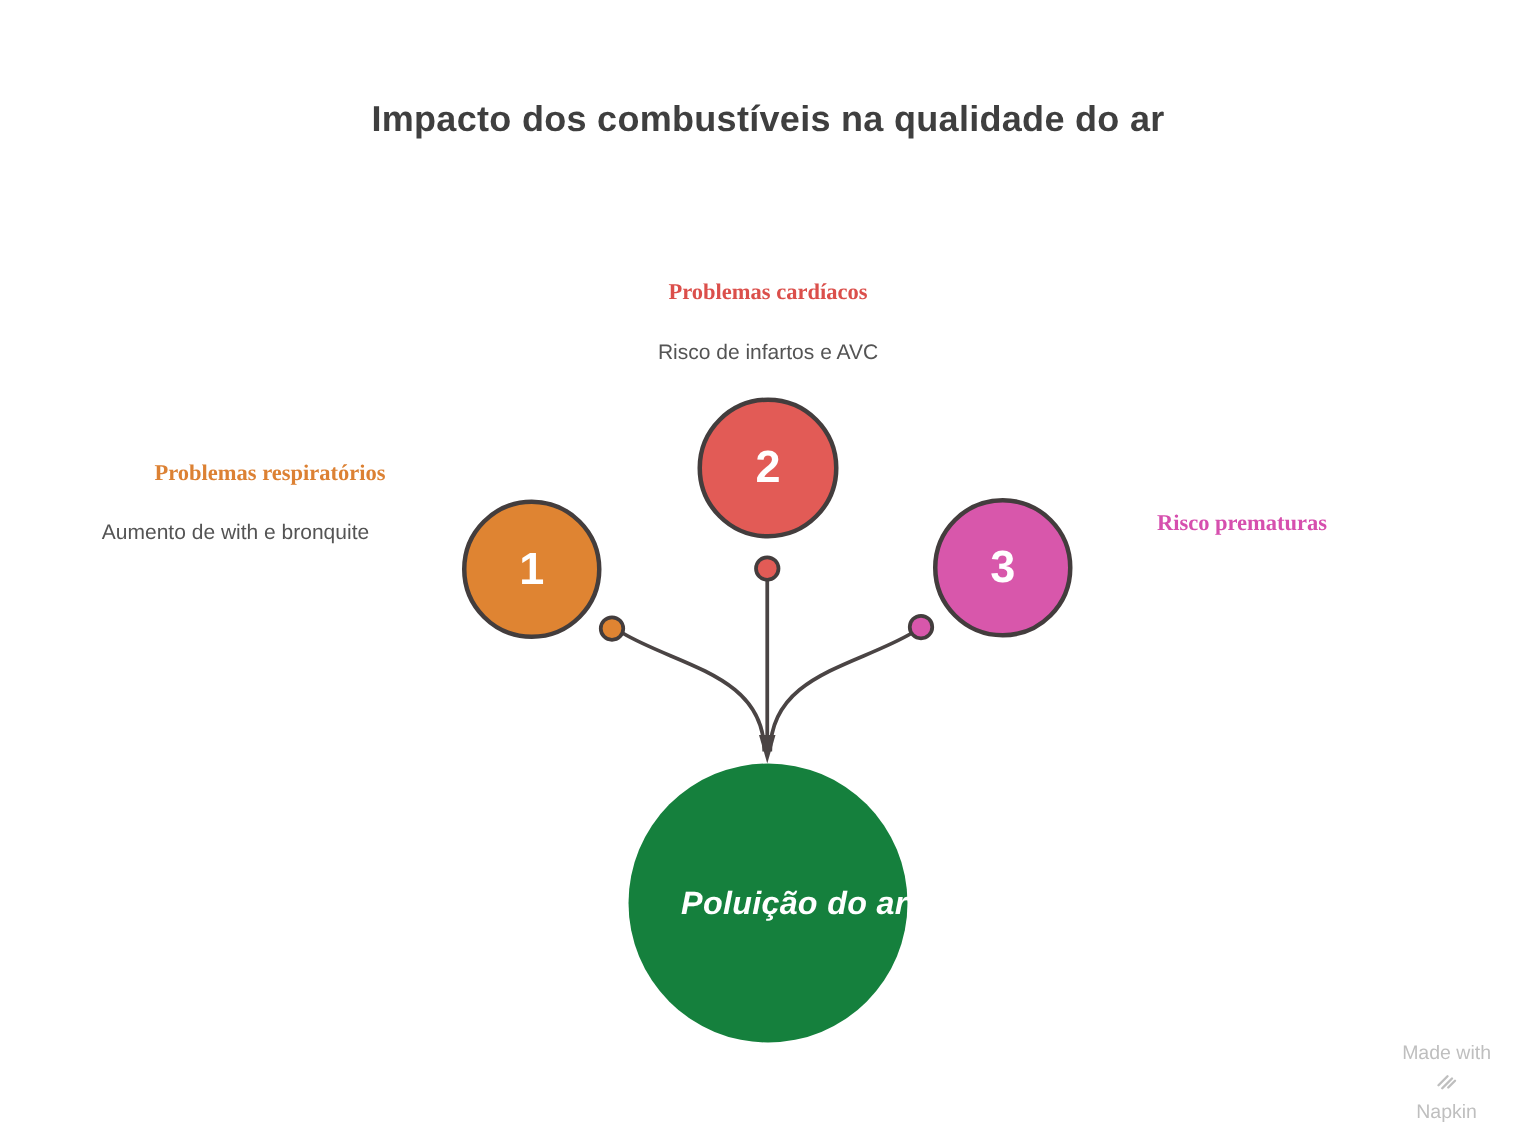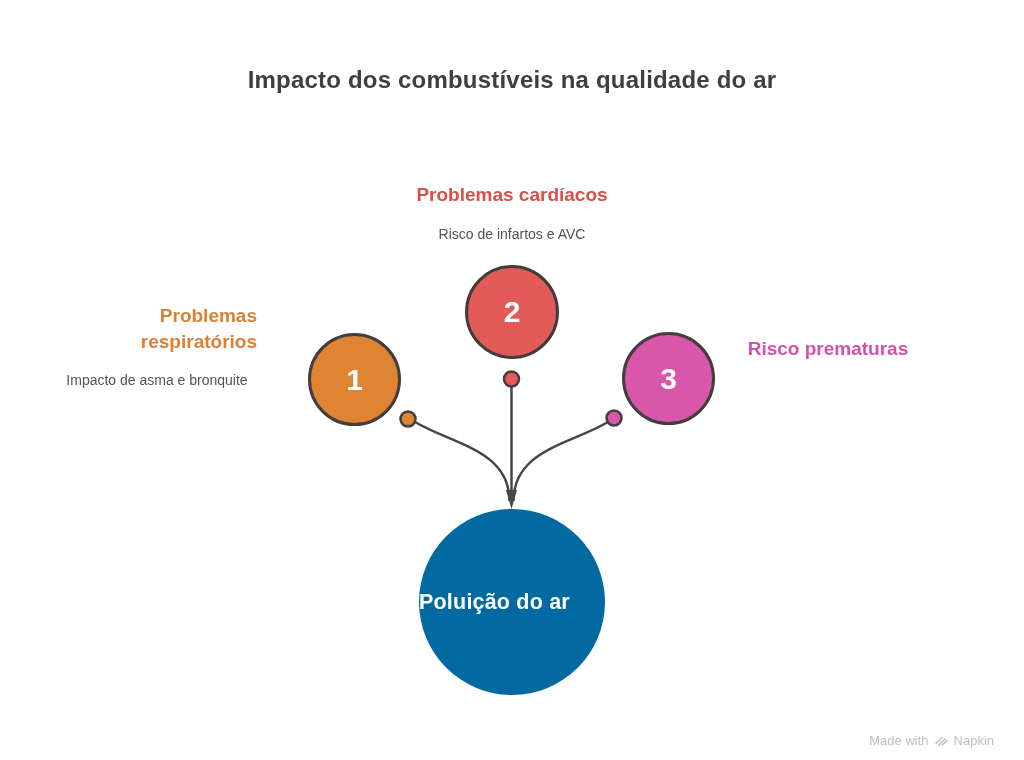--- a/index.html
+++ b/index.html
@@ -27,24 +27,25 @@
     line-height: 31px;
     font-weight: bold;
     color: #3f3f3f;
     letter-spacing: 0.2px;
   }
   .branch-text {
     position: absolute;
     text-align: center;
   }
   .branch-heading {
-    font-size: 19px;
+    font-size: 15px;
     line-height: 26px;
     font-weight: bold;
     margin: 0 0 14px 0;
+    font-family: Liberation Serif, serif;
   }
   .branch-desc {
     font-size: 14px;
     line-height: 23px;
     color: #545454;
     margin: 0;
   }
   .heading-respiratory { color: #dc8133; text-align: right; }
   .heading-cardiac     { color: #db4f4b; }
   .heading-premature   { color: #d64fae; }
@@ -70,24 +71,25 @@
   .circle-cardiac     { left: 465px; top: 253px; width: 94px; height: 94px; background: #e25b56; }
   .circle-premature   { left: 622px; top: 320px; width: 93px; height: 93px; background: #d857ab; }
 
   .center-circle {
     position: absolute;
     left: 419px;
     top: 497px;
     width: 186px;
     height: 186px;
     border-radius: 50%;
-    background: #0369a1;
+    background: #15803d;
     display: flex;
     align-items: center;
-    justify-content: flex-start;
+    justify-content: flex-end;
+    font-style: italic;
   }
   .center-label {
     color: #ffffff;
     font-size: 21.5px;
     font-weight: bold;
     letter-spacing: 0.2px;
   }
   .connectors {
     position: absolute;
     left: 0;
@@ -98,37 +100,38 @@
   }
   .footer-credit {
     position: absolute;
     right: 30px;
     bottom: 24px;
     display: flex;
     align-items: center;
     gap: 5px;
     color: #bfbfbf;
     font-size: 13px;
+    flex-direction: column;
   }
 </style>
 </head>
 <body>
 
 <div class="canvas">
 
   <div class="diagram-title">Impacto dos combustíveis na qualidade do ar</div>
 
   <div class="branch-text block-cardiac">
     <div class="branch-heading heading-cardiac">Problemas cardíacos</div>
     <div class="branch-desc">Risco de infartos e AVC</div>
   </div>
 
   <div class="branch-text block-respiratory">
     <div class="branch-heading heading-respiratory">Problemas respiratórios</div>
-    <div class="branch-desc">Impacto de asma e bronquite</div>
+    <div class="branch-desc">Aumento de with e bronquite</div>
   </div>
 
   <div class="branch-text block-premature">
     <div class="branch-heading heading-premature">Risco prematuras</div>
   </div>
 
   <svg class="connectors" viewBox="0 0 1024 760" xmlns="http://www.w3.org/2000/svg">
     <g fill="none" stroke="#4a4444" stroke-width="2.5">
       <path d="M 511.5 375 L 511.5 488"></path>
       <path d="M 415 410 C 452 432, 509.5 438, 509.5 489"></path>

